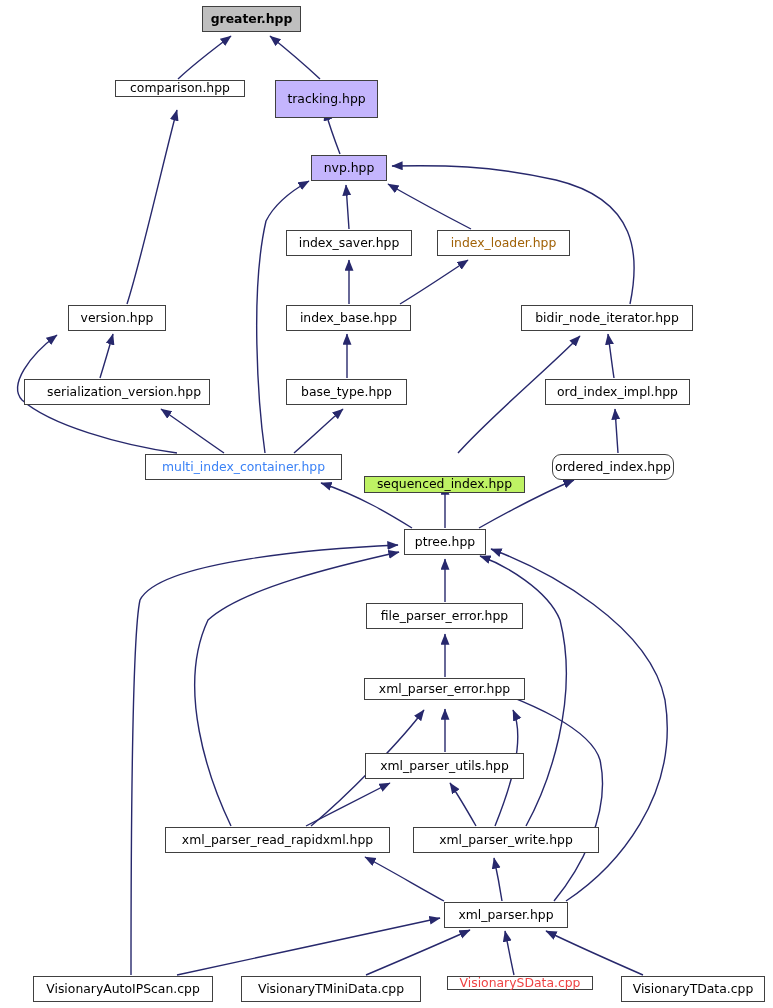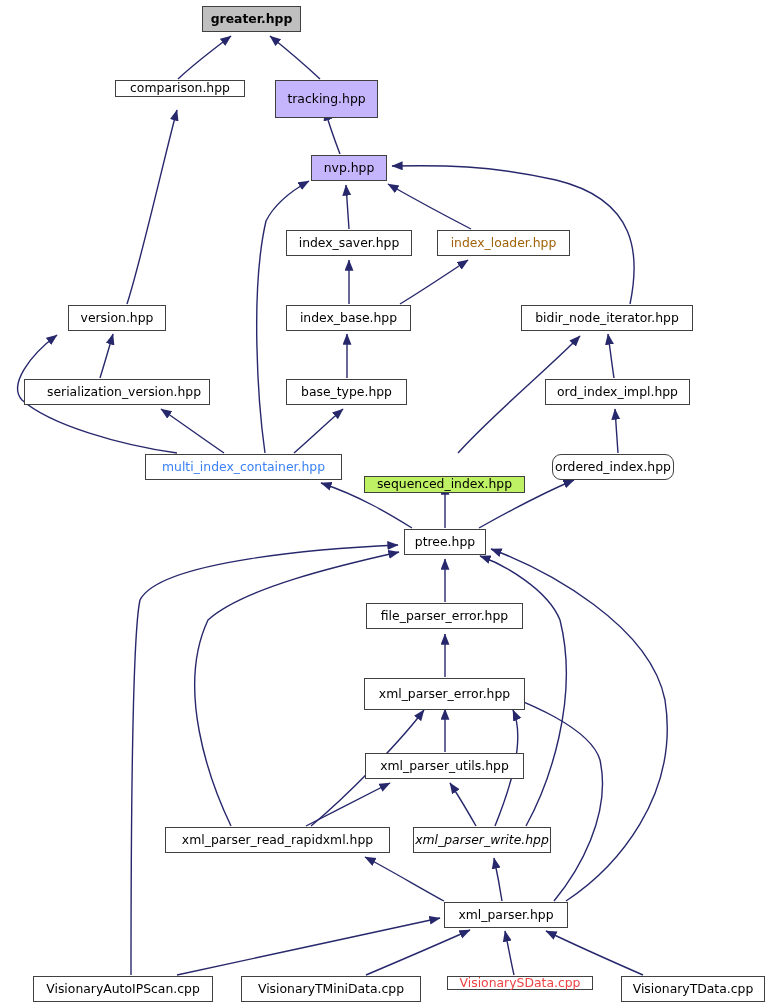--- a/index.html
+++ b/index.html
@@ -145,30 +145,30 @@
       </div>
       <div class="node-box" style="left: 552px; top: 454px; width: 122px; height: 26px; border-color: rgb(64, 64, 64); background: rgb(255, 255, 255); color: rgb(0, 0, 0); border-radius: 9px;">
         <span class="node-label">ordered_index.hpp</span>
       </div>
       <div class="node-box" style="left: 404px; top: 529px; width: 82px; height: 26px; border-color: rgb(64, 64, 64); background: rgb(255, 255, 255); color: rgb(0, 0, 0);">
         <span class="node-label">ptree.hpp</span>
       </div>
       <div class="node-box" style="left: 366px; top: 603px; width: 157px; height: 26px; border-color: rgb(64, 64, 64); background: rgb(255, 255, 255); color: rgb(0, 0, 0);">
         <span class="node-label">file_parser_error.hpp</span>
       </div>
-      <div class="node-box" style="left: 364px; top: 678px; width: 161px; height: 32px; border-color: rgb(64, 64, 64); background: rgb(255, 255, 255); color: rgb(0, 0, 0);">
+      <div class="node-box" style="left: 364px; top: 678px; width: 161px; height: 22px; border-color: rgb(64, 64, 64); background: rgb(255, 255, 255); color: rgb(0, 0, 0);">
         <span class="node-label">xml_parser_error.hpp</span>
       </div>
       <div class="node-box" style="left: 365px; top: 753px; width: 159px; height: 26px; border-color: rgb(64, 64, 64); background: rgb(255, 255, 255); color: rgb(0, 0, 0);">
         <span class="node-label">xml_parser_utils.hpp</span>
       </div>
       <div class="node-box" style="left: 165px; top: 827px; width: 225px; height: 26px; border-color: rgb(64, 64, 64); background: rgb(255, 255, 255); color: rgb(0, 0, 0);">
         <span class="node-label">xml_parser_read_rapidxml.hpp</span>
       </div>
-      <div class="node-box" style="left: 413px; top: 827px; width: 138px; height: 26px; border-color: rgb(64, 64, 64); background: rgb(255, 255, 255); color: rgb(0, 0, 0); font-style: italic;">
+      <div class="node-box" style="left: 413px; top: 827px; width: 186px; height: 26px; border-color: rgb(64, 64, 64); background: rgb(255, 255, 255); color: rgb(0, 0, 0);">
         <span class="node-label">xml_parser_write.hpp</span>
       </div>
       <div class="node-box" style="left: 444px; top: 902px; width: 124px; height: 26px; border-color: rgb(64, 64, 64); background: rgb(255, 255, 255); color: rgb(0, 0, 0);">
         <span class="node-label">xml_parser.hpp</span>
       </div>
       <div class="node-box" style="left: 33px; top: 976px; width: 180px; height: 26px; border-color: rgb(64, 64, 64); background: rgb(255, 255, 255); color: rgb(0, 0, 0);">
         <span class="node-label">VisionaryAutoIPScan.cpp</span>
       </div>
       <div class="node-box" style="left: 241px; top: 976px; width: 180px; height: 26px; border-color: rgb(64, 64, 64); background: rgb(255, 255, 255); color: rgb(0, 0, 0);">
         <span class="node-label">VisionaryTMiniData.cpp</span>

